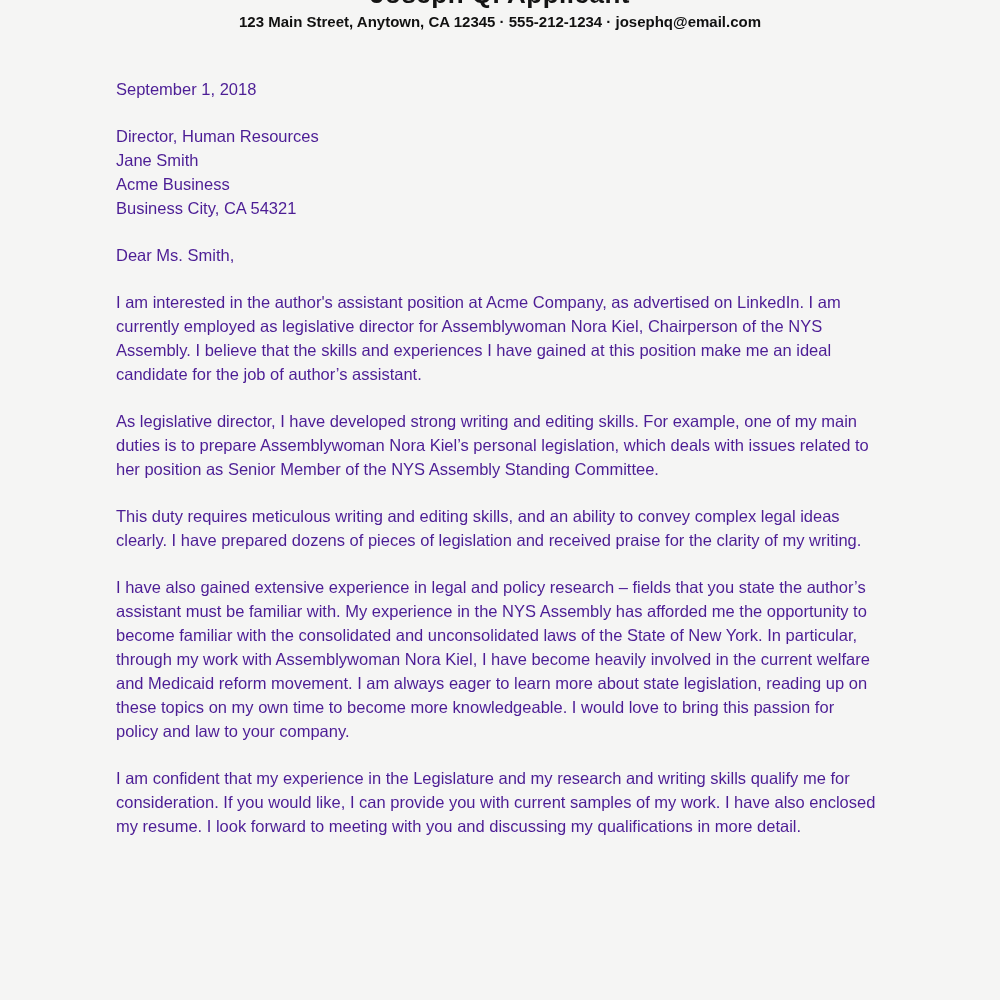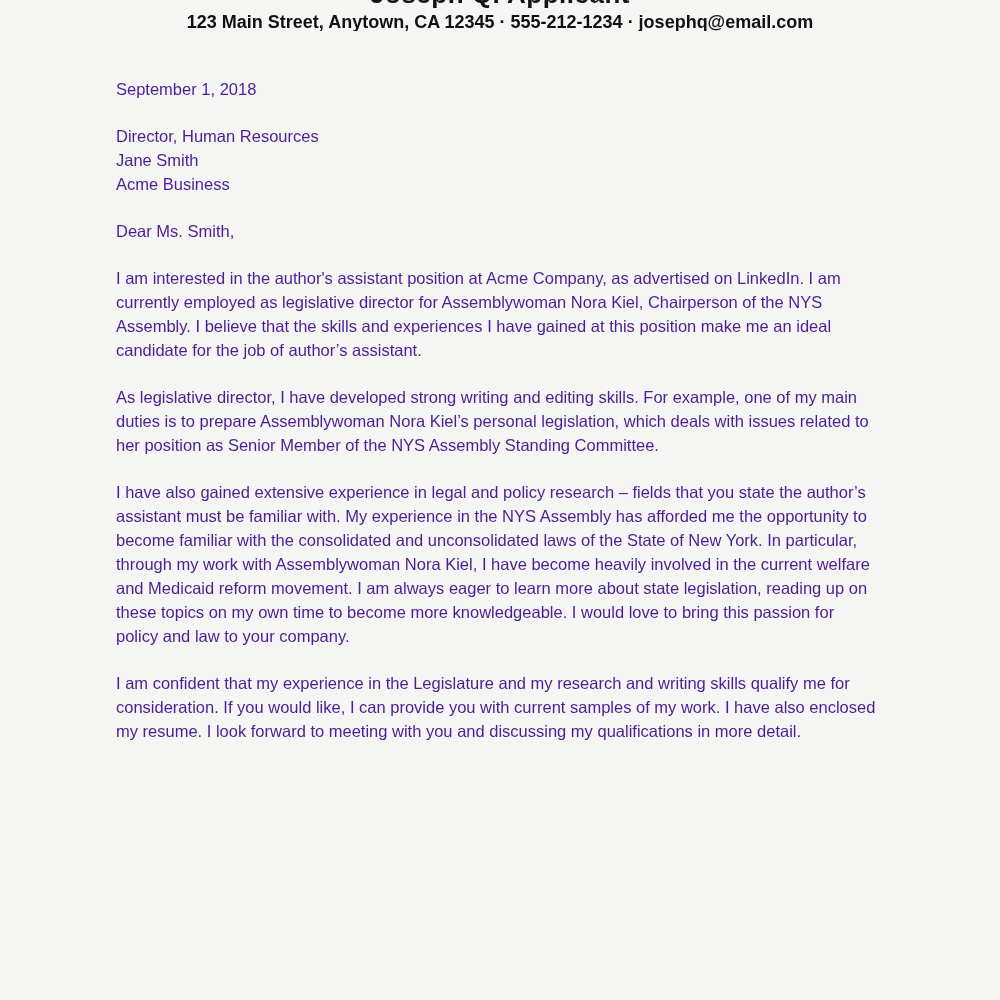--- a/index.html
+++ b/index.html
@@ -26,21 +26,21 @@
   .letterhead-name {
     font-size: 26px;
     font-weight: bold;
     line-height: 32px;
     margin-top: -22px;           
     letter-spacing: 0.5px;
     color: #141414;
     white-space: nowrap;
   }
   .letterhead-contact {
-    font-size: 18px;
+    font-size: 15px;
     font-weight: bold;
     line-height: 18px;
     margin-top: 3px;
     color: #111;
   }
   
   .letter-body {
     padding: 46px 122px 0 116px;
     font-size: 16.5px;
     line-height: 24px;
@@ -62,28 +62,30 @@
   </div>
 
   <div class="letter-body">
 
     <p class="block">September 1, 2018</p>
 
     <div class="block">
       <span class="addr-line">Director, Human Resources</span>
       <span class="addr-line">Jane Smith</span>
       <span class="addr-line company-line">Acme Business</span>
+      <span class="addr-line">Business City, CA 54321</span>
     </div>
 
     <p class="block">Dear Ms. Smith,</p>
 
     <p class="block">I am interested in the author's assistant position at Acme Company, as advertised on LinkedIn. I am currently employed as legislative director for Assemblywoman Nora Kiel, Chairperson of the NYS Assembly. I believe that the skills and experiences I have gained at this position make me an ideal candidate for the job of author’s assistant.</p>
 
     <p class="block">As legislative director, I have developed strong writing and editing skills. For example, one of my main duties is to prepare Assemblywoman Nora Kiel’s personal legislation, which deals with issues related to her position as Senior Member of the NYS Assembly Standing Committee.</p>
 
+    <p class="block">This duty requires meticulous writing and editing skills, and an ability to convey complex legal ideas clearly. I have prepared dozens of pieces of legislation and received praise for the clarity of my writing.</p>
 
     <p class="block">I have also gained extensive experience in legal and policy research – fields that you state the author’s assistant must be familiar with. My experience in the NYS Assembly has afforded me the opportunity to become familiar with the consolidated and unconsolidated laws of the State of New York. In particular, through my work with Assemblywoman Nora Kiel, I have become heavily involved in the current welfare and Medicaid reform movement. I am always eager to learn more about state legislation, reading up on these topics on my own time to become more knowledgeable. I would love to bring this passion for policy and law to your company.</p>
 
     <p class="block">I am confident that my experience in the Legislature and my research and writing skills qualify me for consideration. If you would like, I can provide you with current samples of my work. I have also enclosed my resume. I look forward to meeting with you and discussing my qualifications in more detail.</p>
 
 
   </div>
 </div>
 
 </body></html>

